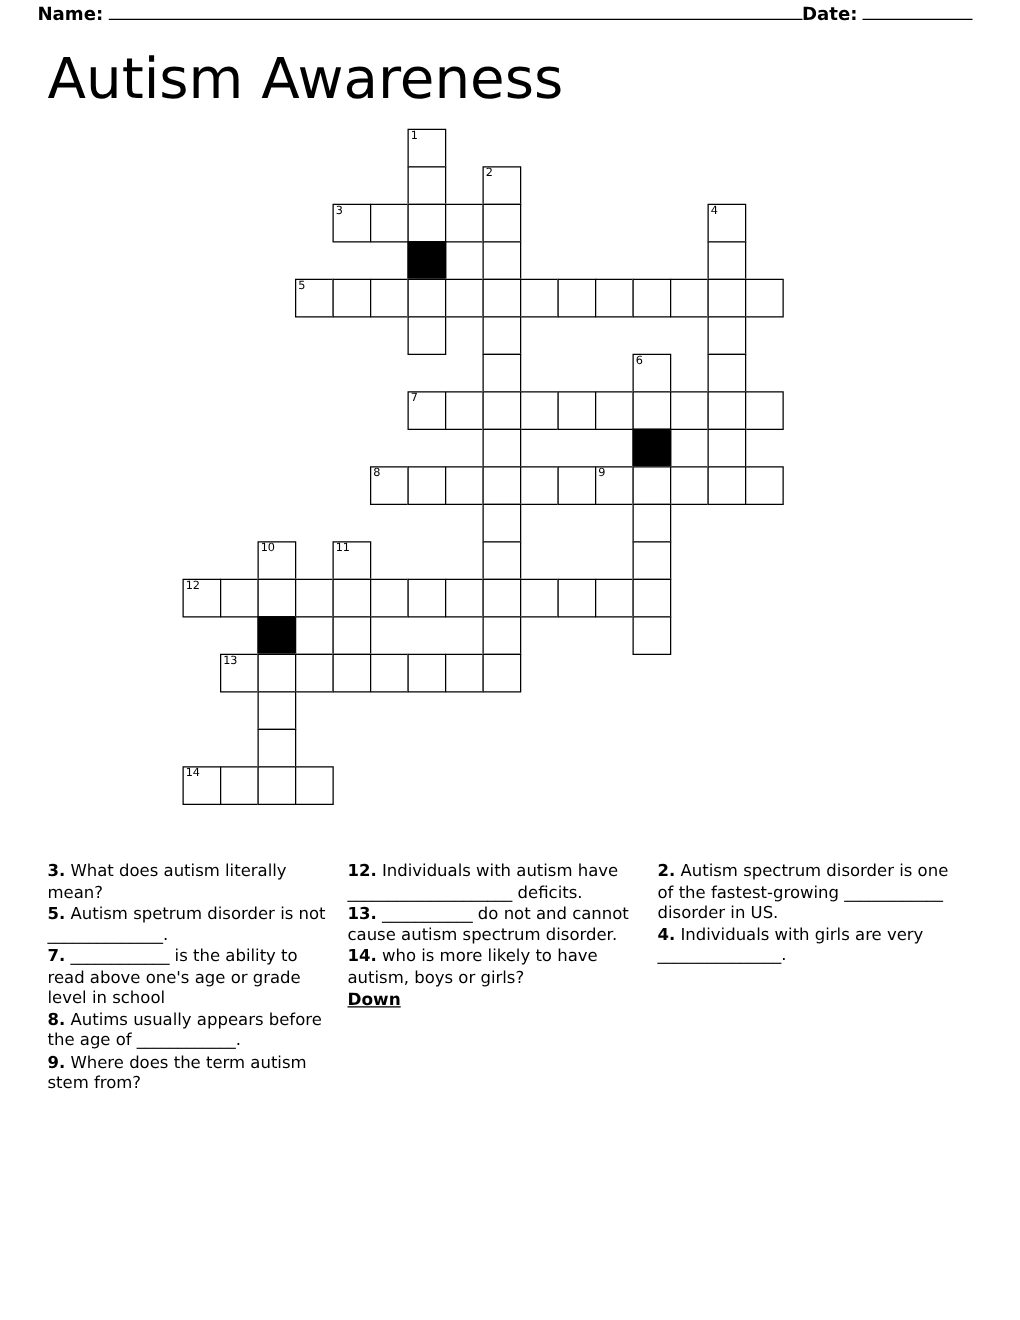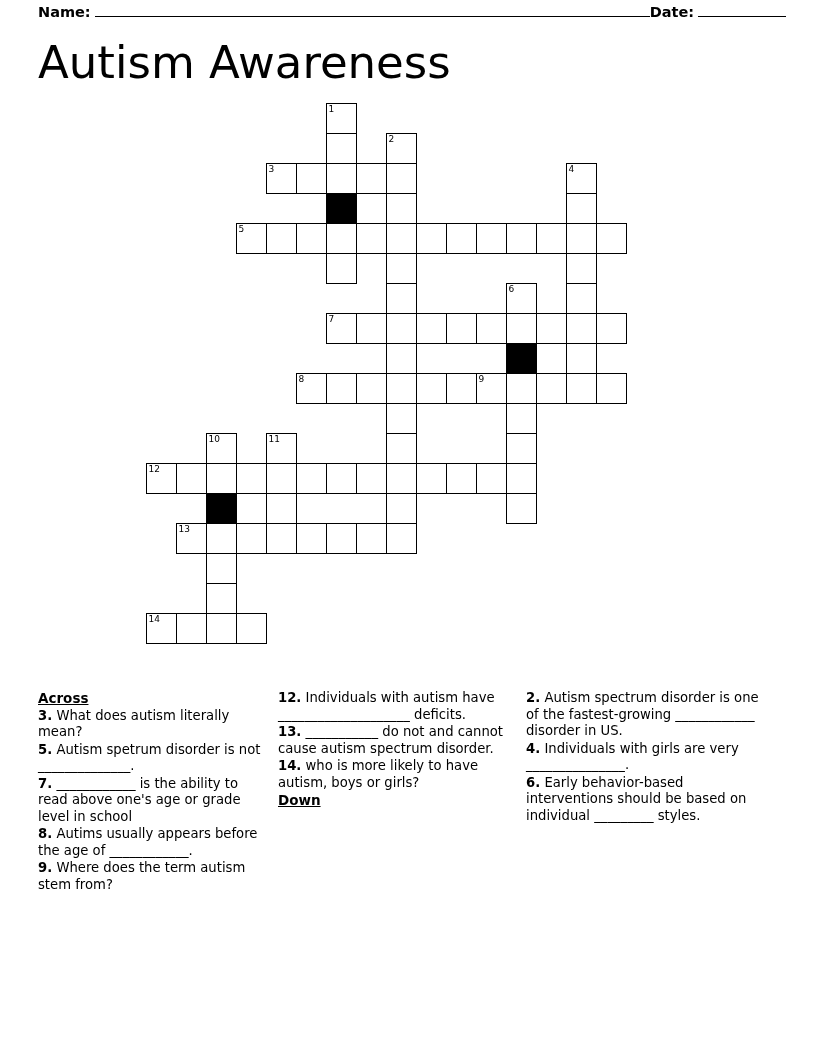--- a/index.html
+++ b/index.html
@@ -19,21 +19,21 @@
     position: relative;
     width: 816px;
     height: 1056px;
     box-sizing: border-box;
     padding: 0 38px;
   }
   
   .header-line {
     display: flex;
     align-items: baseline;
-    justify-content: space-between;
+    justify-content: flex-end;
     font-size: 14.5px;
     font-weight: bold;
     padding-top: 4px;
     letter-spacing: 0px;
   }
   .header-left, .header-right {
     display: flex;
     align-items: baseline;
     white-space: nowrap;
   }
@@ -258,39 +258,37 @@
           <span class="num">14</span>
         </div>
         <div class="cell" style="left: 60px; top: 510px;"></div>
         <div class="cell" style="left: 90px; top: 510px;"></div>
         <div class="cell" style="left: 120px; top: 510px;"></div>
       </div>
   </div>
 
   <div class="clues">
     <div class="col left">
-      <div class="sect-head">Across</div>
       <div id="across-col1">
           <div class="clue"><b>3.</b><span> What does autism literally mean?</span></div>
           <div class="clue"><b>5.</b><span> Autism spetrum disorder is not ______________.</span></div>
           <div class="clue"><b>7.</b><span> ____________ is the ability to read above one's age or grade level in school</span></div>
           <div class="clue"><b>8.</b><span> Autims usually appears before the age of ____________.</span></div>
           <div class="clue"><b>9.</b><span> Where does the term autism stem from?</span></div>
         </div>
     </div>
     <div class="col mid">
       <div id="across-col2">
           <div class="clue"><b>12.</b><span> Individuals with autism have ____________________ deficits.</span></div>
           <div class="clue"><b>13.</b><span> ___________ do not and cannot cause autism spectrum disorder.</span></div>
           <div class="clue"><b>14.</b><span> who is more likely to have autism, boys or girls?</span></div>
         </div>
       <div class="sect-head">Down</div>
     </div>
     <div class="col right">
       <div id="down-col3">
           <div class="clue"><b>2.</b><span> Autism spectrum disorder is one of the fastest-growing ____________ disorder in US.</span></div>
           <div class="clue"><b>4.</b><span> Individuals with girls are very _______________.</span></div>
-          <div class="clue"><b>6.</b><span> Early behavior-based interventions should be based on individual _________ styles.</span></div>
         </div>
     </div>
   </div>
 
 </div>
 
 </body></html>

